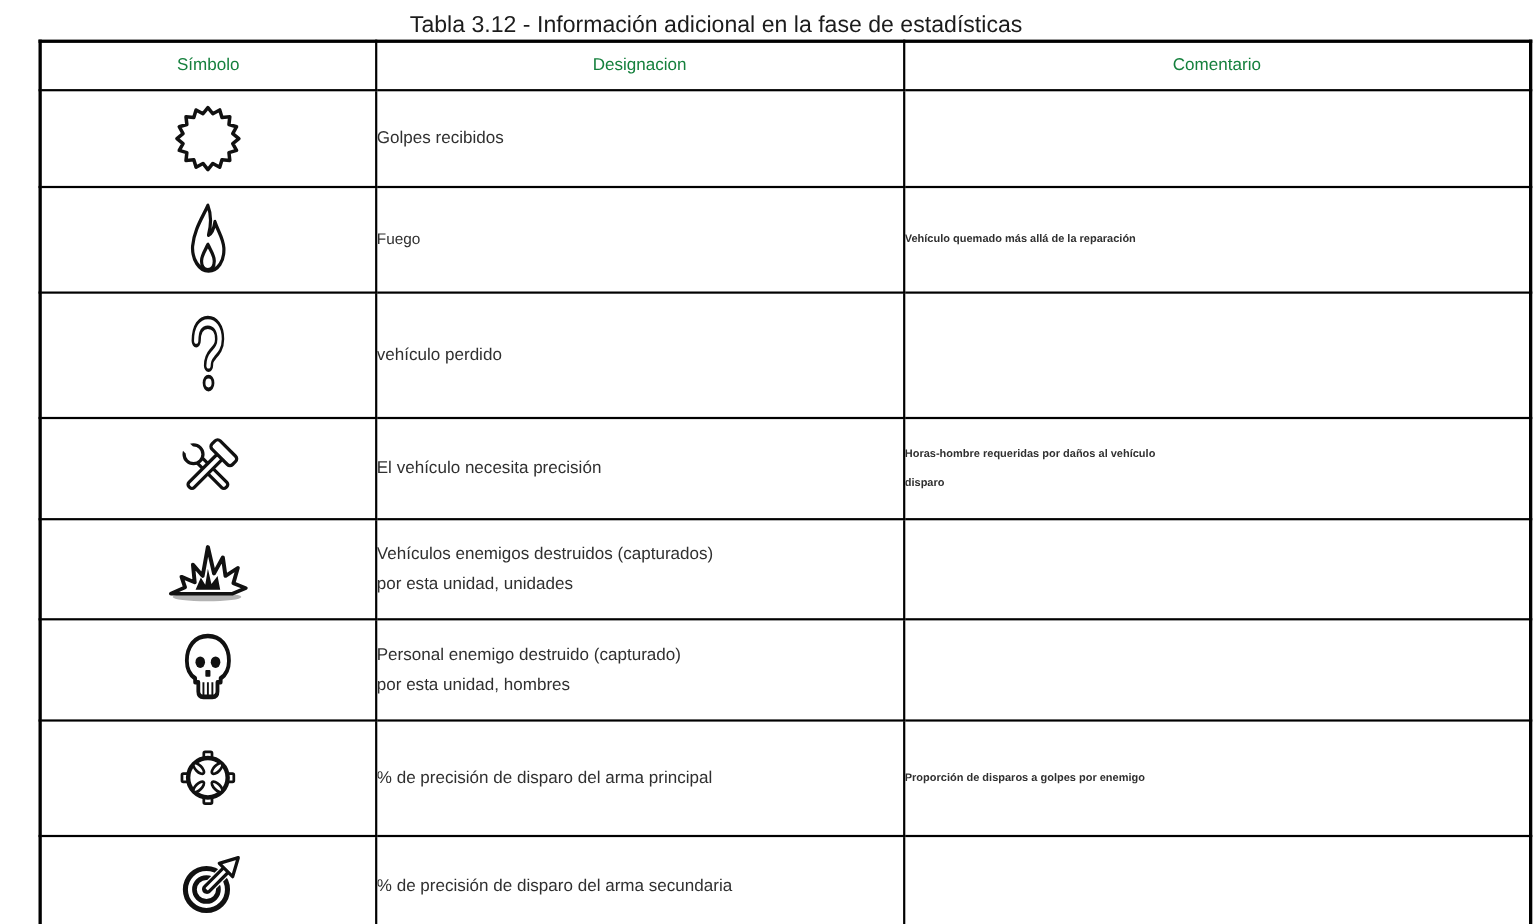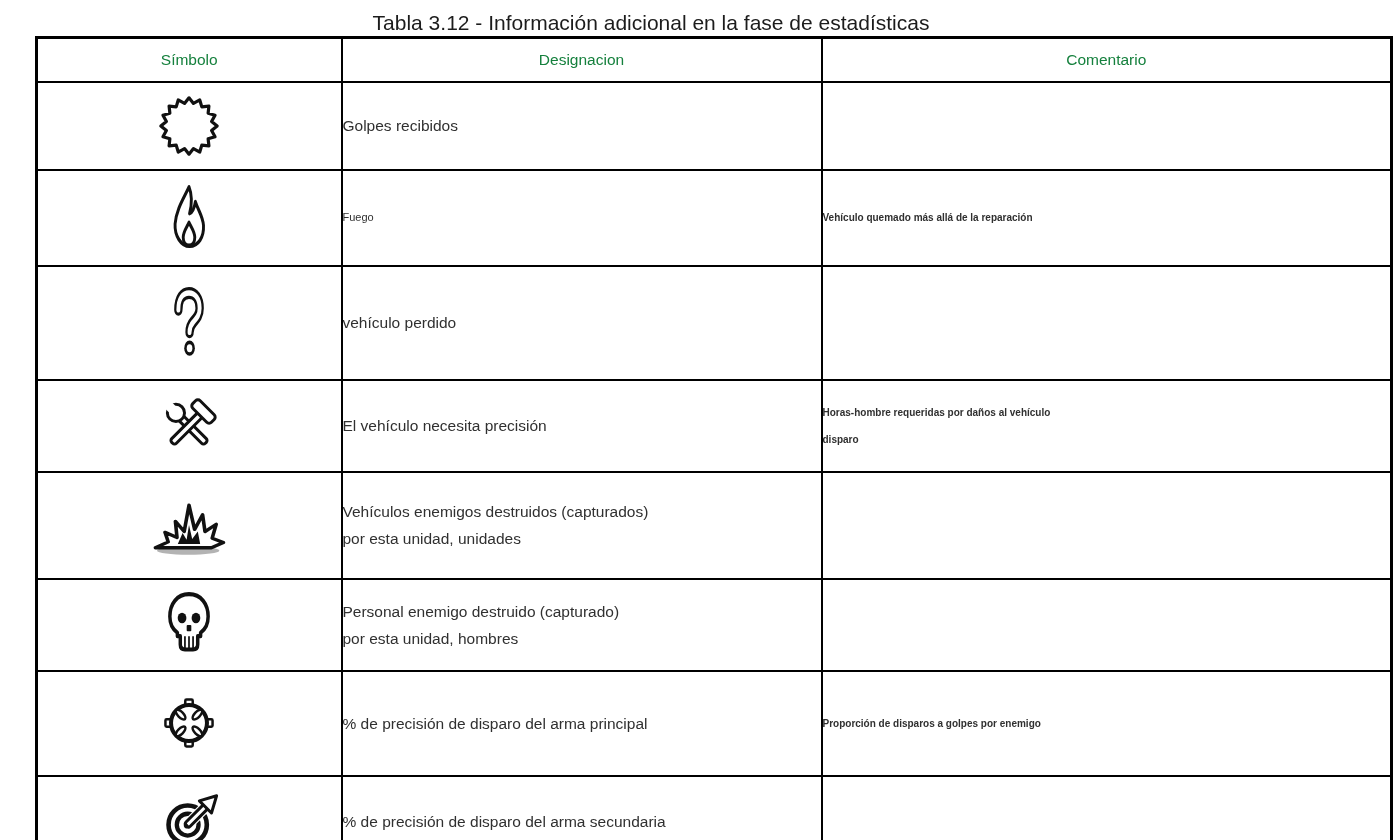--- a/index.html
+++ b/index.html
@@ -17,21 +17,21 @@
     border:3px solid #000;
   }
   table.symtable th, table.symtable td{
     border:2px solid #000;padding:0;overflow:hidden;
   }
   th{font-weight:normal;font-size:15.5px;color:#15803d;text-align:center;vertical-align:middle;}
   td.sym{text-align:center;vertical-align:middle;}
   td.des{vertical-align:middle;padding-left:14px;font-size:15.5px;text-align:left;}
   td.com{vertical-align:middle;padding-left:11px;font-size:10px;text-align:left;font-weight:bold;}
   .ln{line-height:27px;}
-  .small{font-size:11px;}
+  .small{font-size:14px;}
   svg.ico{display:block;margin:0 auto;}
   svg.ico *{vector-effect:none;}
 </style>
 </head>
 <body>
 
 <div class="caption">Tabla 3.12 - Información adicional en la fase de estadísticas</div>
 
 <table class="symtable">
   <colgroup>
@@ -111,21 +111,21 @@
       </td>
       <td class="des">
         <div class="ln">El vehículo necesita precisión</div>
       </td>
       <td class="com">
         <div class="ln">Horas-hombre requeridas por daños al vehículo</div>
         <div class="ln">disparo</div>
       </td>
     </tr>
 
-    <tr style="height:107px">
+    <tr style="height:91px">
       <td class="sym">
         <svg class="ico" width="80" height="66" viewBox="0 0 100 90" preserveAspectRatio="none">
           <ellipse cx="49" cy="80" rx="39" ry="5.5" fill="#9a9a9a" opacity="0.75"></ellipse>
           <path fill="#fff" stroke="#111" stroke-width="4.5" stroke-linejoin="round" d="M8 76 L24 68 L20 55 L35 62 L33 40 L44 54 L50 18 L57 51 L67 31 L70 54 L84 44 L79 63 L93 69 L78 76 Z"></path>
           <path fill="#111" d="M36 71 L42 56 L47 65 L50 45 L54 64 L61 54 L64 71 Z"></path>
         </svg>
       </td>
       <td class="des">
         <div class="ln">Vehículos enemigos destruidos (capturados)</div>
         <div class="ln">por esta unidad, unidades</div>

